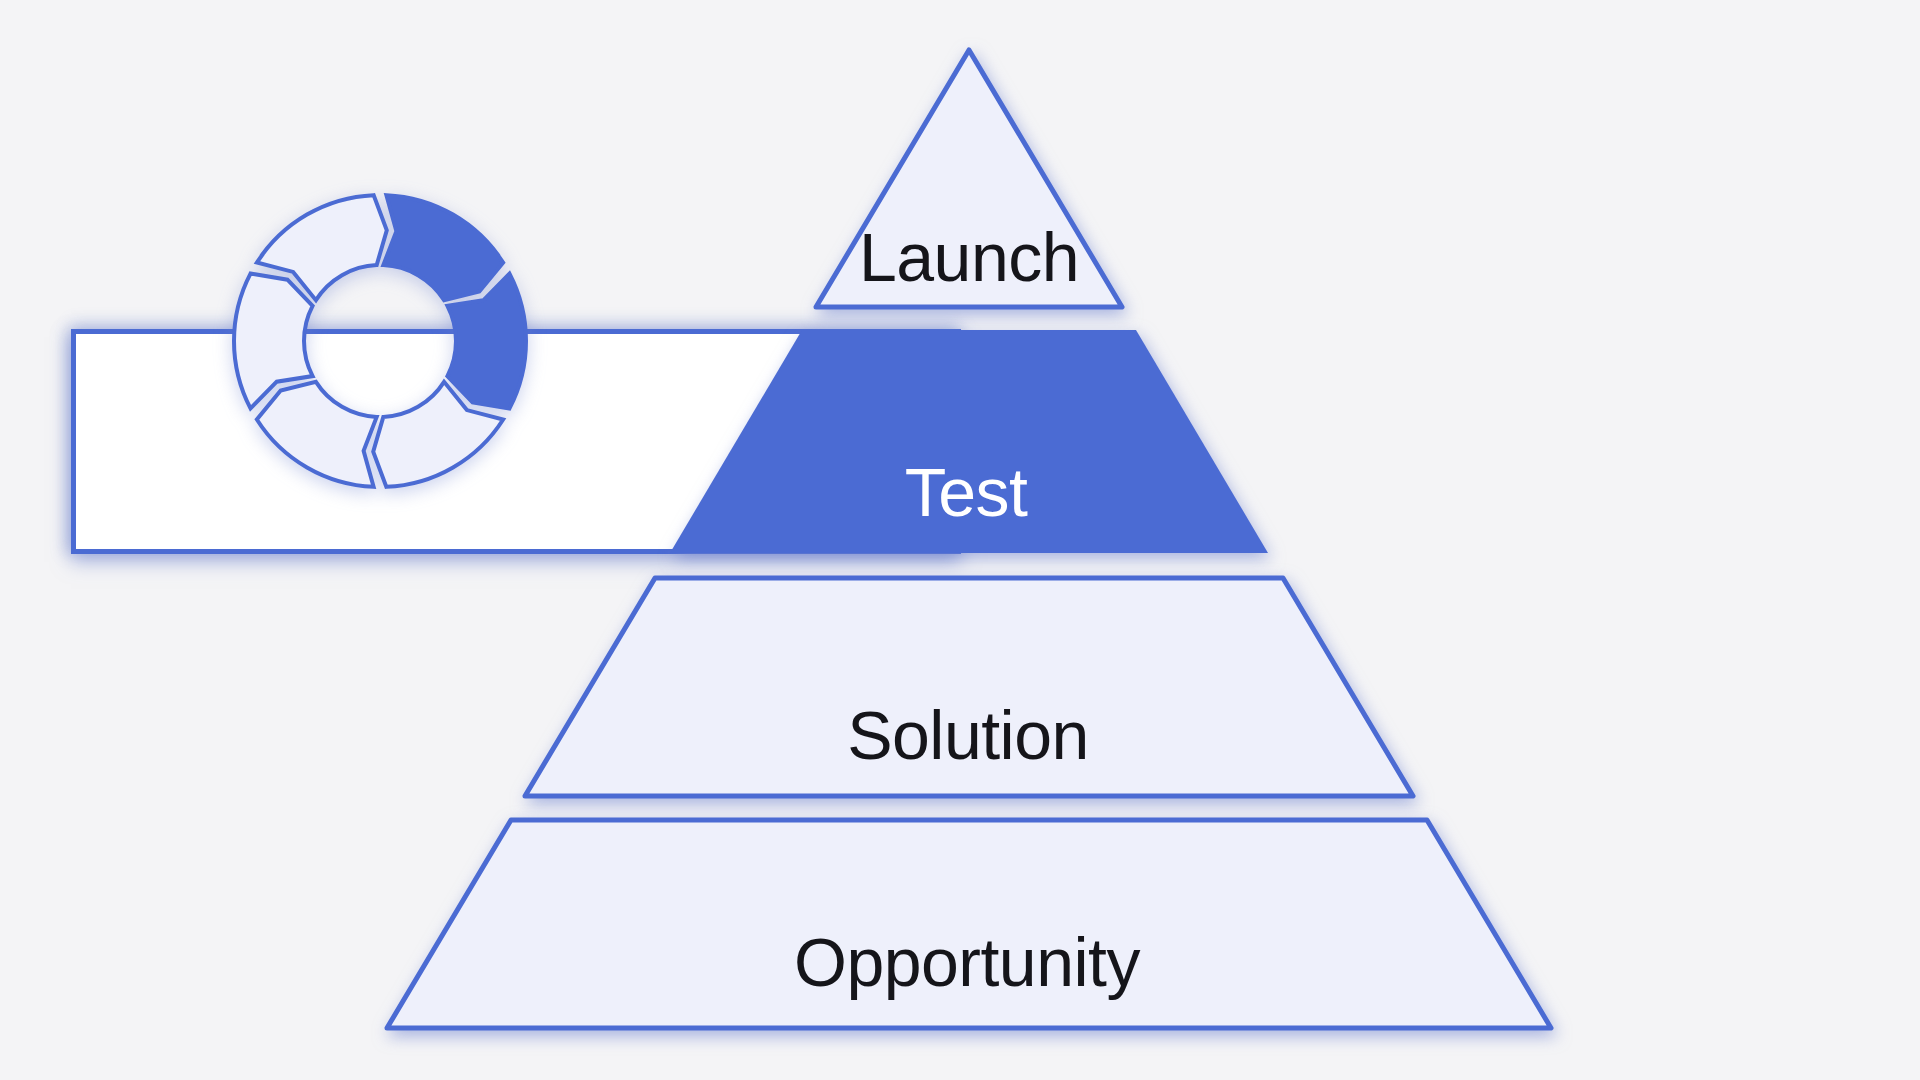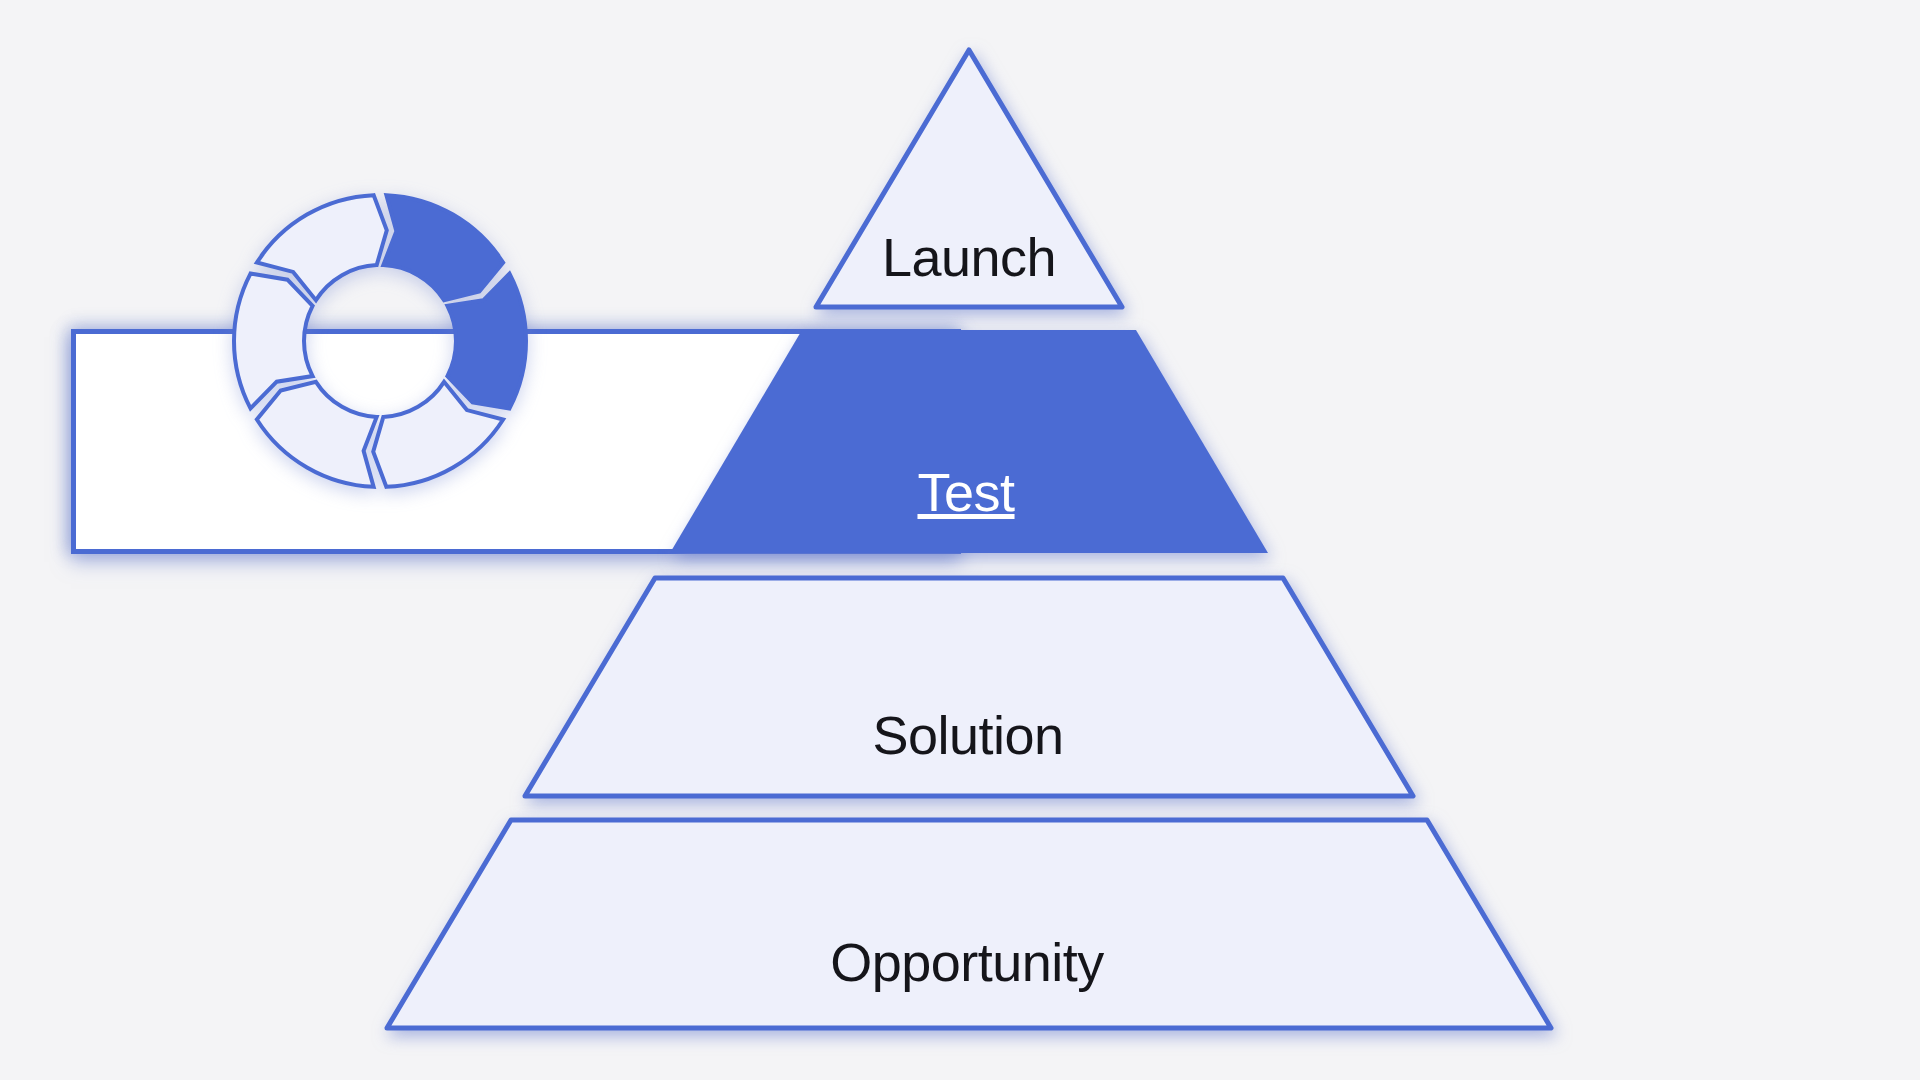--- a/index.html
+++ b/index.html
@@ -29,24 +29,24 @@
     stroke-linejoin:round;
     filter:drop-shadow(3px 6px 8px rgba(108,128,205,.55));
   }
   .shape-solid{
     fill:var(--accent,#4b6bd3);
     filter:drop-shadow(3px 6px 8px rgba(108,128,205,.55));
   }
   
   .lvl{
     position:absolute;transform:translate(-50%,-50%);
-    font-size:54px;line-height:1;letter-spacing:-0.5px;white-space:nowrap;
+    font-size:68px;line-height:1;letter-spacing:-0.5px;white-space:nowrap;
     color:var(--text,#15151a);
   }
-  .lvl.on-blue{color:var(--text-light,#ffffff);text-decoration:underline;}
+  .lvl.on-blue{color:var(--text-light,#ffffff);}
 </style>
 </head>
 <body>
 
 <div class="stage" style="--accent: #4b6bd3; --light: #eef0fb; --band: #ffffff; --bg: #f4f4f6; --text: #15151a; --text-light: #ffffff;">
 
   <div class="band"></div>
 
   <svg id="donut" class="donut" viewBox="0 0 310 310">
       <path d="M161.37 9.14 A146 146 0 0 1 278.14 76.55 L254.34 105.47 L219.10 114.17 A76 76 0 0 0 158.32 79.07 L171.41 45.22 Z" fill="#4b6bd3"></path>

